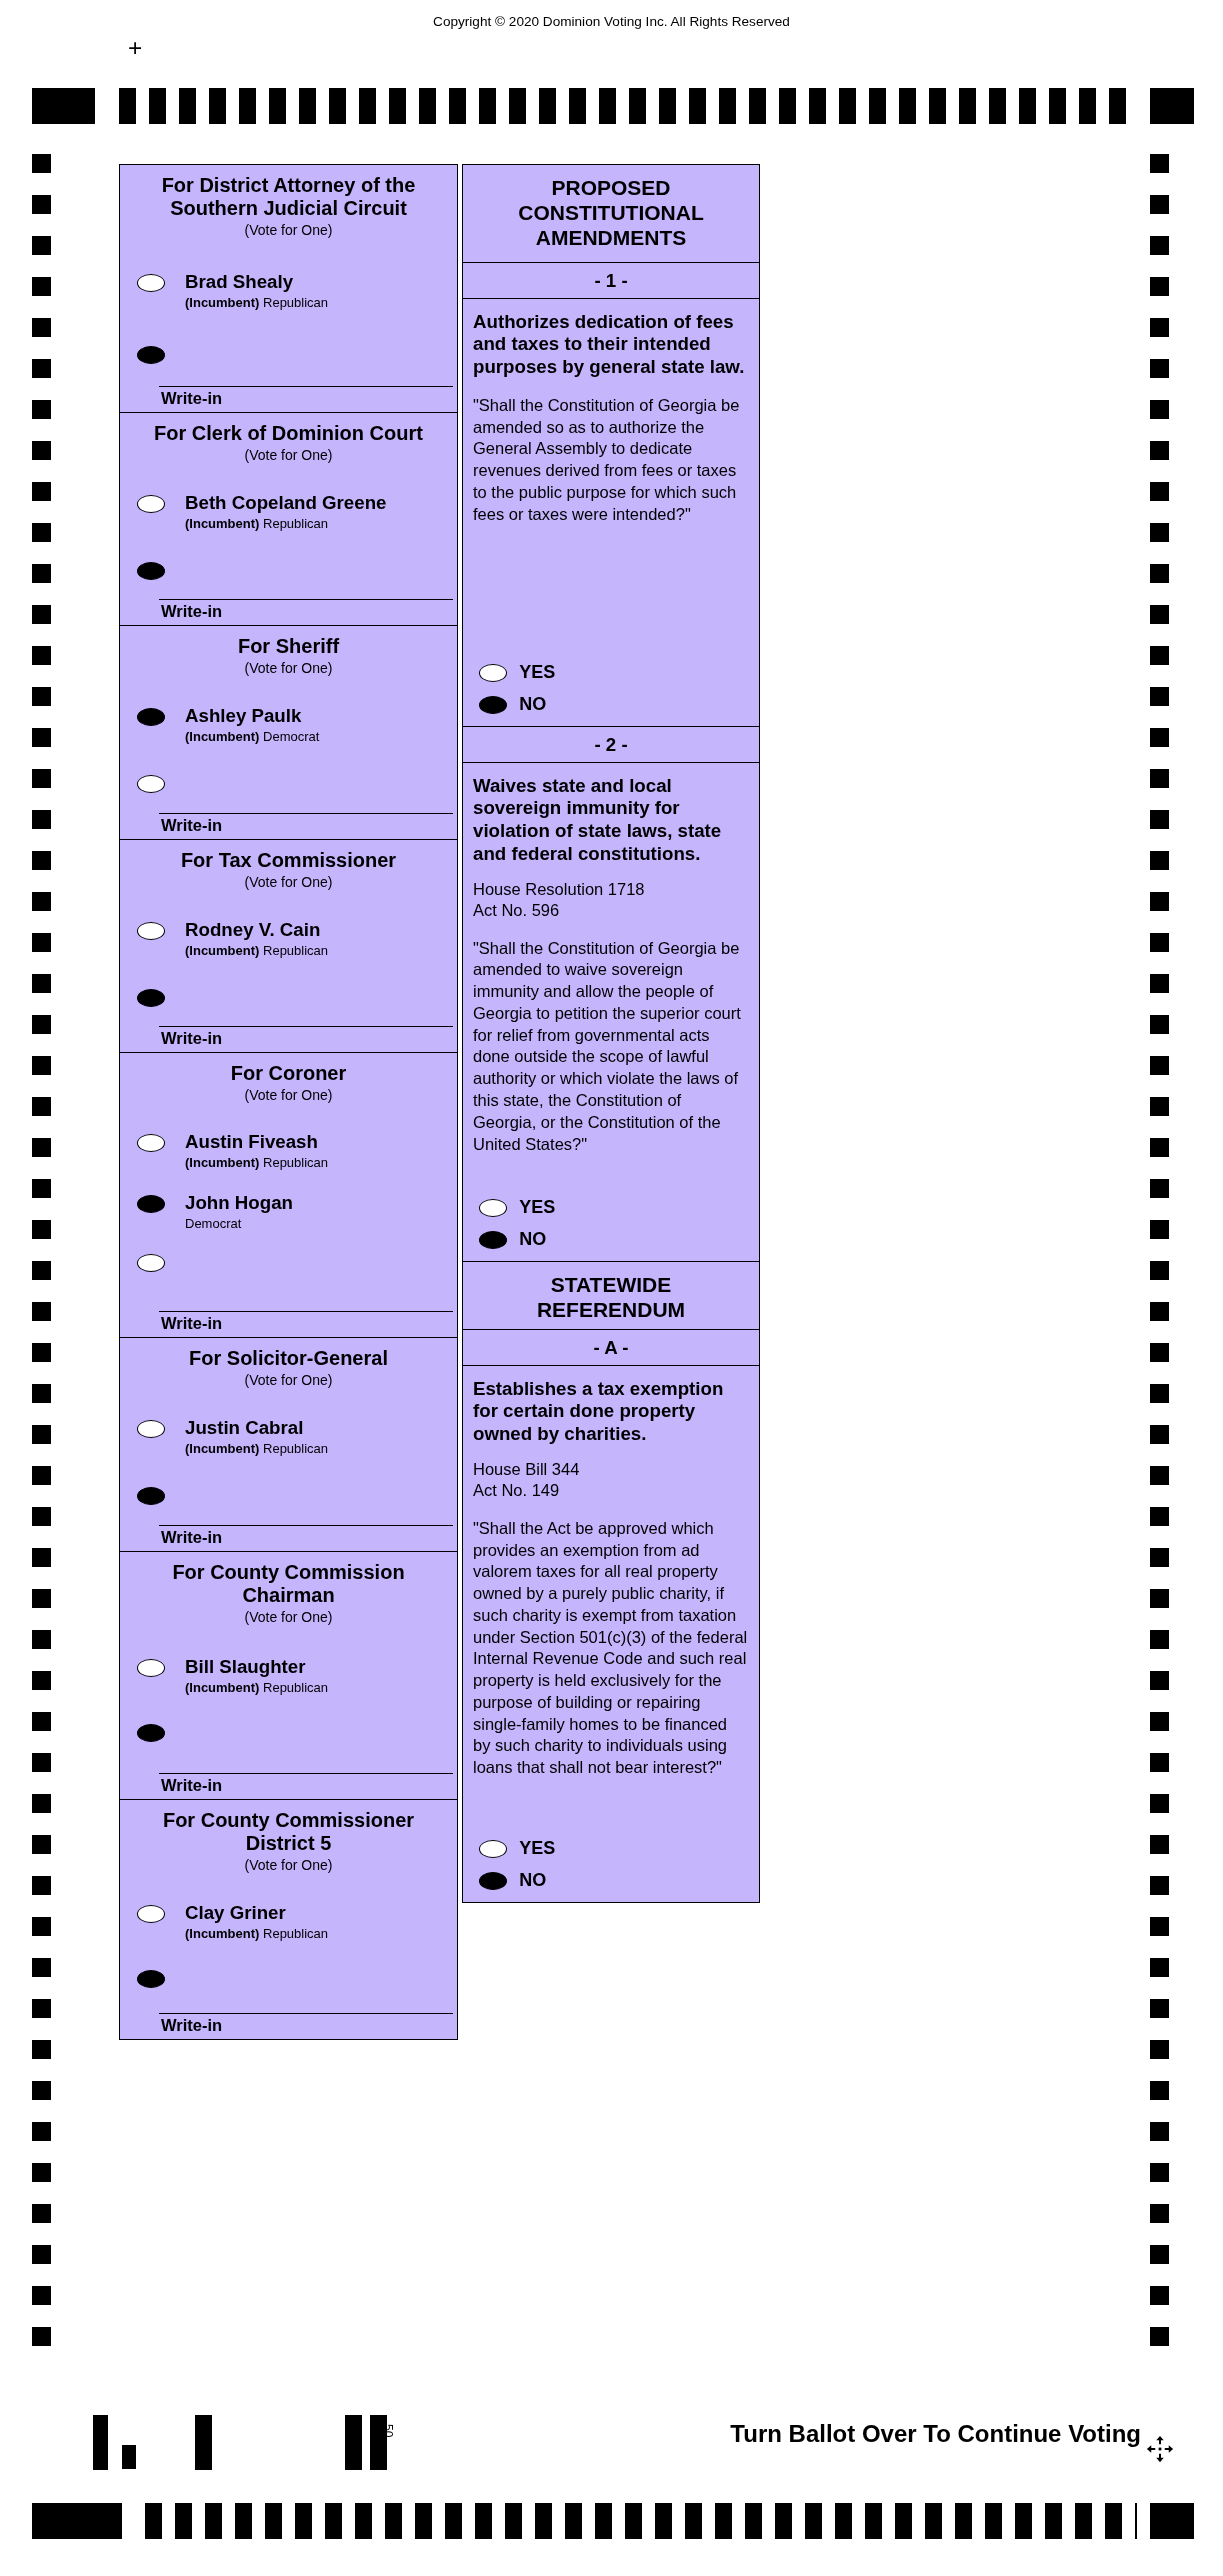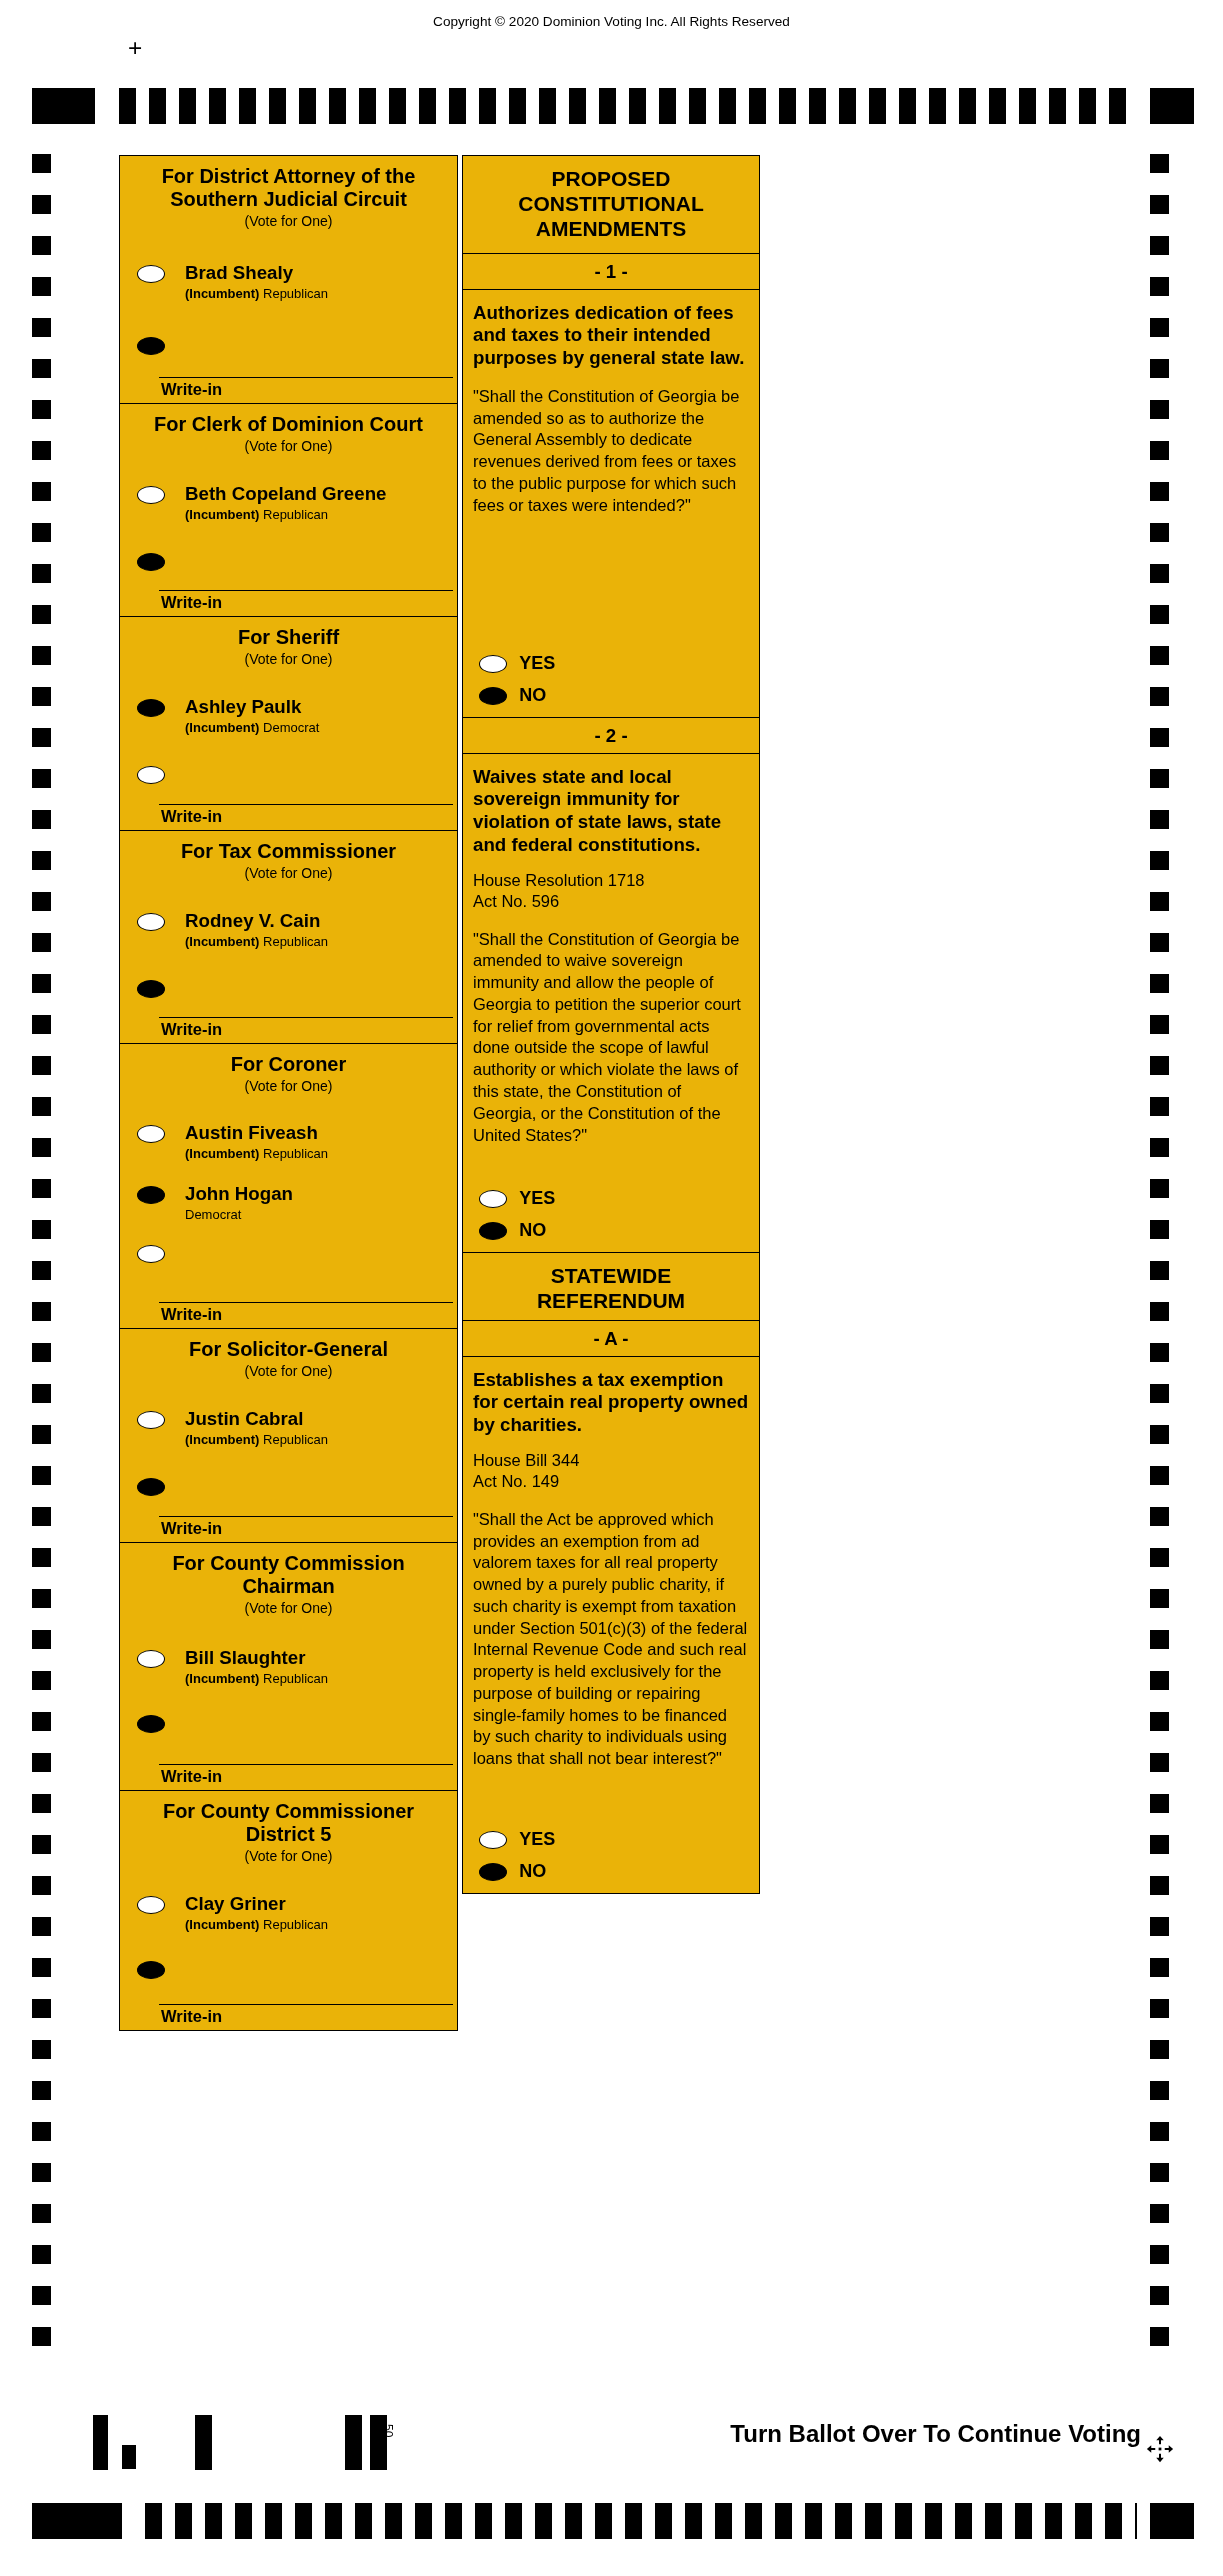--- a/index.html
+++ b/index.html
@@ -20,21 +20,21 @@
   .timing-top { top:88px; }
   .timing-top .lead { width:63px; margin-right:24.4px; }
   .timing-bottom { top:2503px; }
   .timing-bottom .lead { width:90px; margin-right:23px; }
 
   .timing-col { position:absolute; top:154px; width:18.7px; height:2214px;
     background:repeating-linear-gradient(to bottom, #000 0 18.7px, transparent 18.7px 41px); }
   .tc-left { left:32px; } .tc-right { left:1150px; }
 
   
-  .col { position:absolute; top:155px; box-sizing:border-box; background:#eab308;
+  .col { position:absolute; top:164px; box-sizing:border-box; background:#c4b5fd;
          border:1.4px solid #000; border-bottom:none; }
   .left-col  { left:119px; width:339px; }
   .right-col { left:462px; width:298px; }
 
   
   .contest { position:relative; display:flex; flex-direction:column; box-sizing:border-box; border-bottom:1.4px solid #000; }
   .c-title { margin:0; font-weight:700; text-align:center; font-size:20px; line-height:1.15; padding:8.6px 4.3px 0 4.3px; white-space:pre-line; }
   .c-vote  { text-align:center; font-size:14px; margin-top:2.2px; }
   .cand { display:flex; gap:20px; padding-left:17px; margin-top:34px; align-items:flex-start; }
   .bubble { flex:0 0 auto; display:inline-block; width:28px; height:18px; border:1.8px solid #000; border-radius:50%;
@@ -285,21 +285,21 @@
           <span class="choice-label">NO</span>
         </div>
       </div>
     </section>
 
     <h2 class="r-header hdr-ref">STATEWIDE
 REFERENDUM</h2>
 
     <section class="measure" style="height:573px">
       <div class="m-number">- A -</div>
-      <div class="m-summary">Establishes a tax exemption for certain real property owned by charities.</div>
+      <div class="m-summary">Establishes a tax exemption for certain done property owned by charities.</div>
       <div class="m-refs">House Bill 344
 Act No. 149</div>
       <div class="m-question">"Shall the Act be approved which provides an exemption from ad valorem taxes for all real property owned by a purely public charity, if such charity is exempt from taxation under Section 501(c)(3) of the federal Internal Revenue Code and such real property is held exclusively for the purpose of building or repairing single-family homes to be financed by such charity to individuals using loans that shall not bear interest?"</div>
       <div class="m-choices">
         <div class="choice">
           <span class="bubble"></span>
           <span class="choice-label">YES</span>
         </div>
         <div class="choice">
           <span class="bubble filled"></span>

